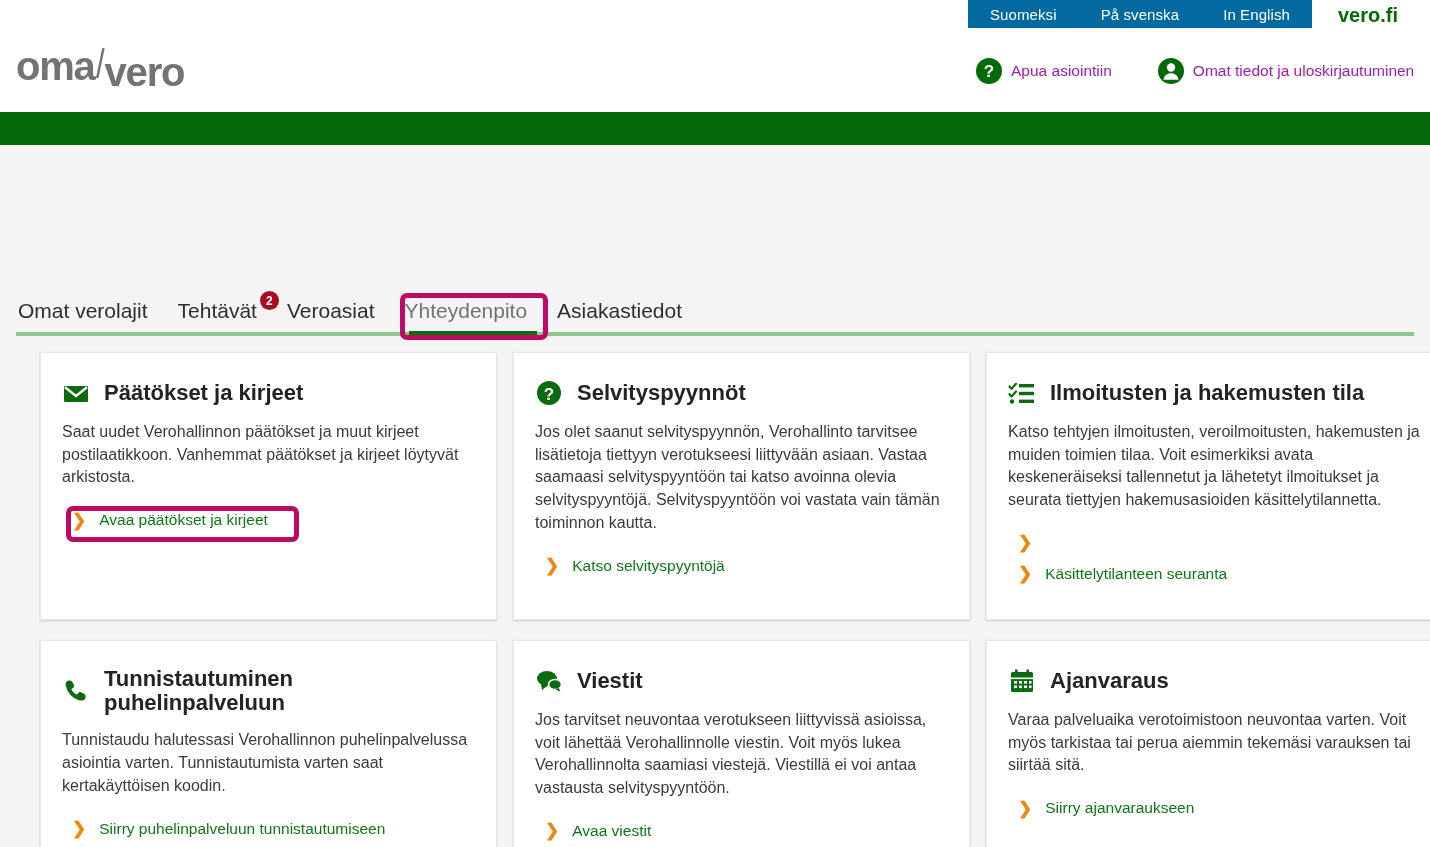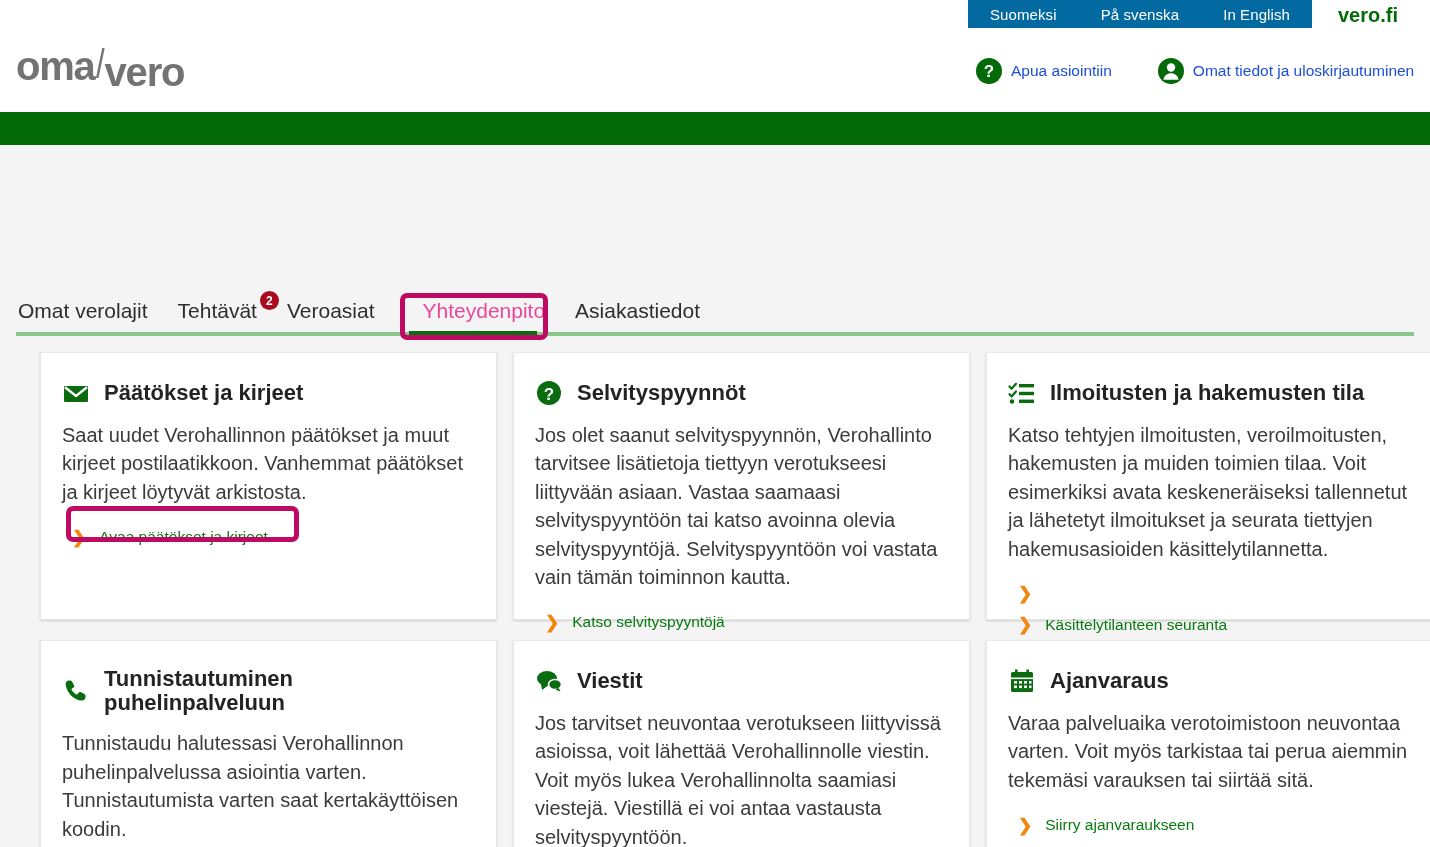--- a/index.html
+++ b/index.html
@@ -40,21 +40,21 @@
   .logo .oma { display:inline-block; }
   .logo .slash { display:inline-block; font-weight: 500; transform: translateY(-2px) scaleX(.78); }
   .logo .vero { display:inline-block; align-self: flex-end; transform: translateY(6px); }
 
   
   .util {
     position: absolute; top: 58px; left: 976px;
     display: flex; align-items: center; gap: 14px;
   }
   .util-item { display: flex; align-items: center; gap: 9px; cursor: pointer; }
-  .util-label { color: #1d4ed8; font-size: 15.5px; white-space: nowrap; }
+  .util-label { color: #a21caf; font-size: 15.5px; white-space: nowrap; }
   .circ-icon {
     width: 26px; height: 26px; border-radius: 50%;
     background: #046a08; color: #ffffff;
     display: flex; align-items: center; justify-content: center;
     font-size: 17px; font-weight: bold; line-height: 1; flex: 0 0 auto;
   }
   .util-gap { width: 18px; }
 
   
   .green-band {
@@ -66,21 +66,21 @@
     background: #f4f4f4;
   }
 
   
   .tabs-wrap { position: absolute; left: 0; top: 295px; width: 1430px; height: 40px; text-align: right; }
   .tabs { position: absolute; left: 16px; top: 0; display: flex; align-items: flex-start; gap: 26px; }
   .tab {
     position: relative; font-size: 21px; color: #2e2e2e;
     padding: 4px 2px 10px 2px; cursor: pointer; white-space: nowrap;
   }
-  .tab.active { color: #ec4899; margin-left: 18px; }
+  .tab.active { color: #737373; }
   .tab .badge {
     position: absolute; top: -4px; right: -20px;
     width: 19px; height: 19px; border-radius: 50%;
     background: #a80b1d; color: #ffffff;
     font-size: 12px; font-weight: bold;
     display: flex; align-items: center; justify-content: center;
     line-height: 1;
   }
   .tabs-rule {
     position: absolute; left: 16px; top: 332px; width: 1398px; height: 4px;
@@ -106,21 +106,21 @@
   .card {
     background: #ffffff; border: 1px solid #e3ebe3;
     box-shadow: 0 1px 2px rgba(0,0,0,.16);
     padding: 22px 22px 22px 21px;
     position: relative;
   }
   .card-r1 { height: 268px; }
   .card-r2 { height: 233px; }
   .card-head { display: flex; align-items: center; gap: 14px; margin: 4px 0 14px 0; }
   .card-title { font-size: 22px; font-weight: bold; color: #232323; line-height: 1.1; }
-  .card-body { font-size: 20px; color: #3b3b3b; line-height: 1.42; margin: 0 0 18px 0; }
+  .card-body { font-size: 16px; color: #3b3b3b; line-height: 1.42; margin: 0 0 18px 0; }
   .card-links { display: flex; flex-direction: column; gap: 6px; }
   .card-link {
     display: flex; align-items: center; gap: 13px;
     font-size: 15.5px; color: #0a7a12; cursor: pointer;
     padding: 4px 6px 4px 10px; width: fit-content;
   }
   .chev { color: #f0860a; font-size: 17px; font-weight: bold; line-height: 1; flex: 0 0 auto; }
   .hl-link {
     position: absolute; left: 25px; top: 153px; width: 233px; height: 36px;
     border: 5px solid #bf0a63; border-radius: 7px; pointer-events: none;

